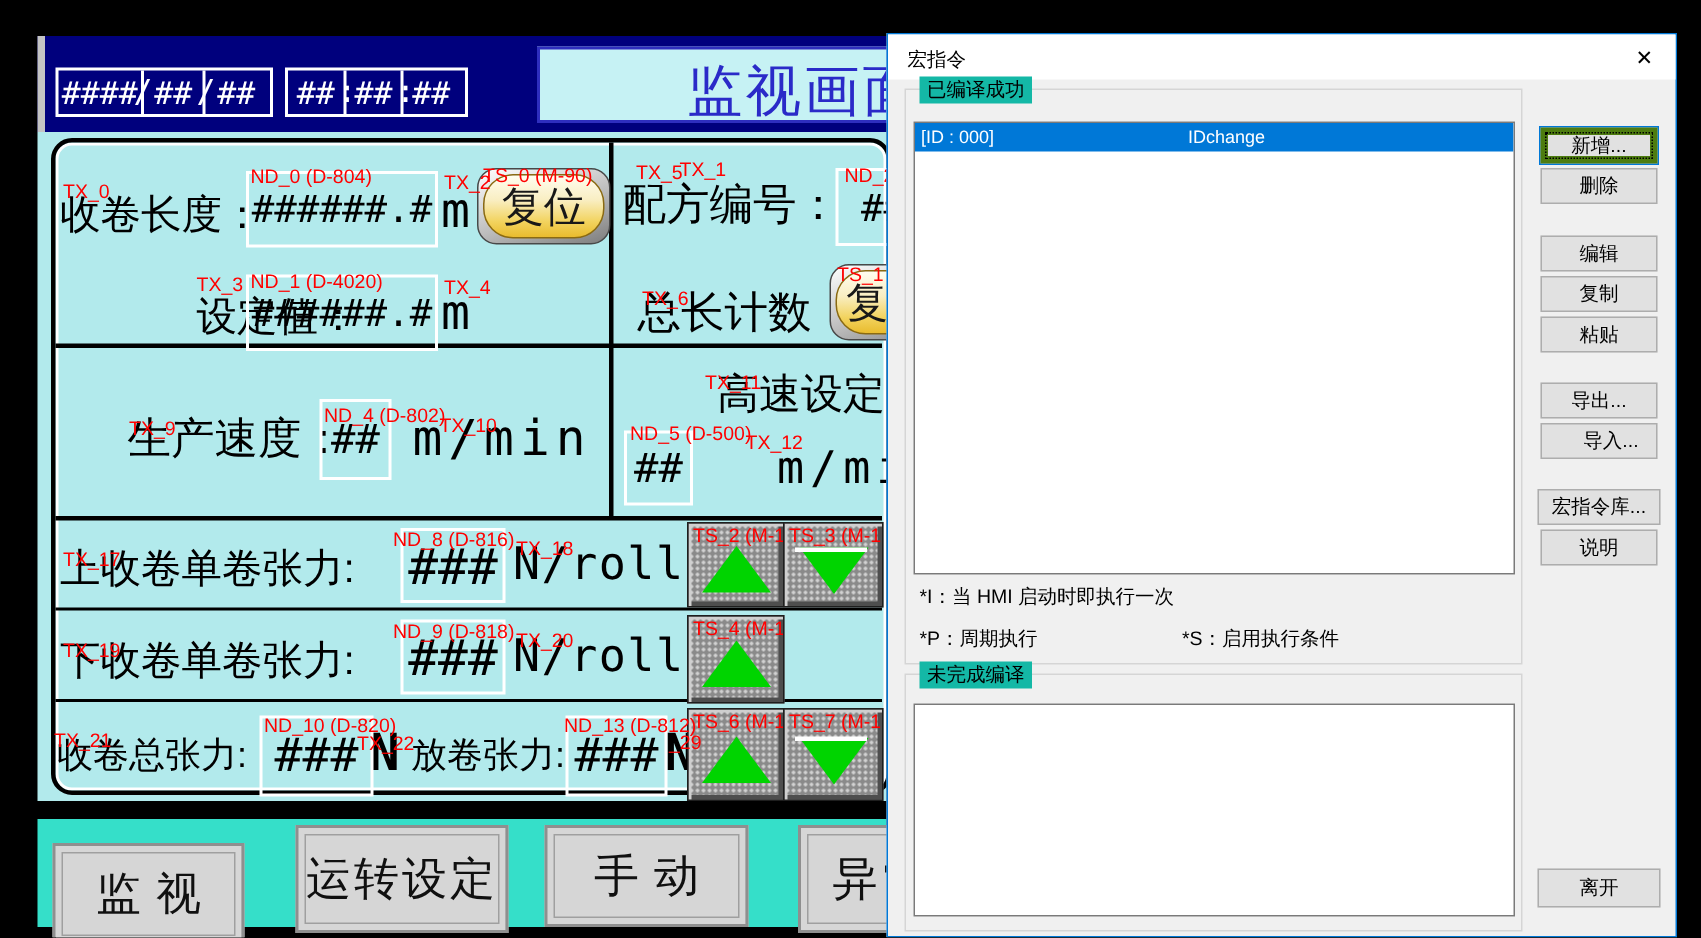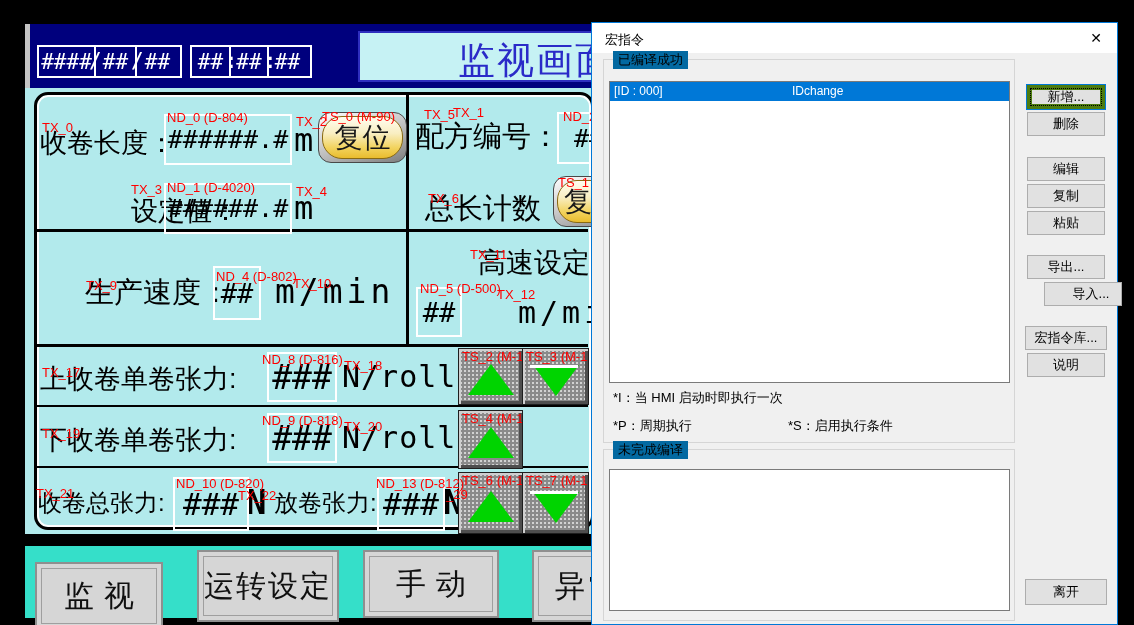--- a/index.html
+++ b/index.html
@@ -31,21 +31,21 @@
           box-shadow:inset 0 0 0 4px #d6d6d6,inset 0 0 0 5px #9f9f9f;
           display:flex;align-items:center;justify-content:center;font-size:30px;color:#101010;cursor:default;}
   .seg{display:flex;align-items:center;justify-content:center;height:100%;box-sizing:border-box;
        font-family:"DejaVu Sans Mono",monospace;color:#fff;font-size:21px;}
   .sep{position:absolute;top:0;color:#fff;font-size:21px;font-family:"DejaVu Sans Mono",monospace;z-index:2;}
   
   #dialog{position:absolute;left:591px;top:22px;width:527px;height:603px;z-index:10;
           background:#f0f0f0;border:1px solid #0078d7;box-sizing:border-box;font-size:13px;color:#000;}
   .titlebar{position:absolute;left:0;top:0;width:100%;height:30px;background:#ffffff;}
   .groupbox{position:absolute;border:1px solid #d5d5d5;box-sizing:border-box;}
-  .grouplabel{position:absolute;top:-9px;left:9px;background:#0369a1;padding:0 5px;font-size:13px;white-space:nowrap;font-family:Liberation Serif, serif;}
+  .grouplabel{position:absolute;top:-9px;left:9px;background:#14b8a6;padding:0 5px;font-size:13px;white-space:nowrap;font-family:Liberation Serif, serif;}
   .listbox{position:absolute;background:#ffffff;border:1px solid #7a7a7a;box-sizing:border-box;overflow:hidden;}
   .listrow{height:19px;line-height:19px;background:#0078d7;color:#ffffff;position:relative;font-size:12px;}
   .dlgbtn{position:absolute;width:78px;height:24px;background:#e1e1e1;border:1px solid #adadad;box-sizing:border-box;
           display:flex;align-items:center;justify-content:center;font-size:13px;color:#000;cursor:default;}
   .dlgbtn.focused{border:5px solid #4d7c0f;box-shadow:0 0 0 1px #0078d7;outline:1px dotted #000;outline-offset:-4px;}
   .note{position:absolute;font-size:13px;white-space:nowrap;}
 </style>
 </head>
 <body>
 
@@ -210,19 +210,19 @@
       <span class="grouplabel">未完成编译</span>
     </div>
     <div class="listbox" style="left:17px;top:446px;width:401px;height:142px;"></div>
 
     <div class="dlgbtn focused" style="left:435px;top:62px;">新增...</div>
     <div class="dlgbtn" style="left:435px;top:89px;">删除</div>
     <div class="dlgbtn" style="left:435px;top:134px;">编辑</div>
     <div class="dlgbtn" style="left:435px;top:161px;">复制</div>
     <div class="dlgbtn" style="left:435px;top:188px;">粘贴</div>
     <div class="dlgbtn" style="left:435px;top:232px;">导出...</div>
-    <div class="dlgbtn" style="left:452px;top:259px;padding-left:16px;">导入...</div>
+    <div class="dlgbtn" style="left:435px;top:259px;padding-left:16px;">导入...</div>
     <div class="dlgbtn" style="left:433px;top:303px;width:82px;">宏指令库...</div>
     <div class="dlgbtn" style="left:435px;top:330px;">说明</div>
     <div class="dlgbtn" style="left:433px;top:556px;width:82px;height:26px;">离开</div>
   </div>
 
 </div>
 
 </body></html>

